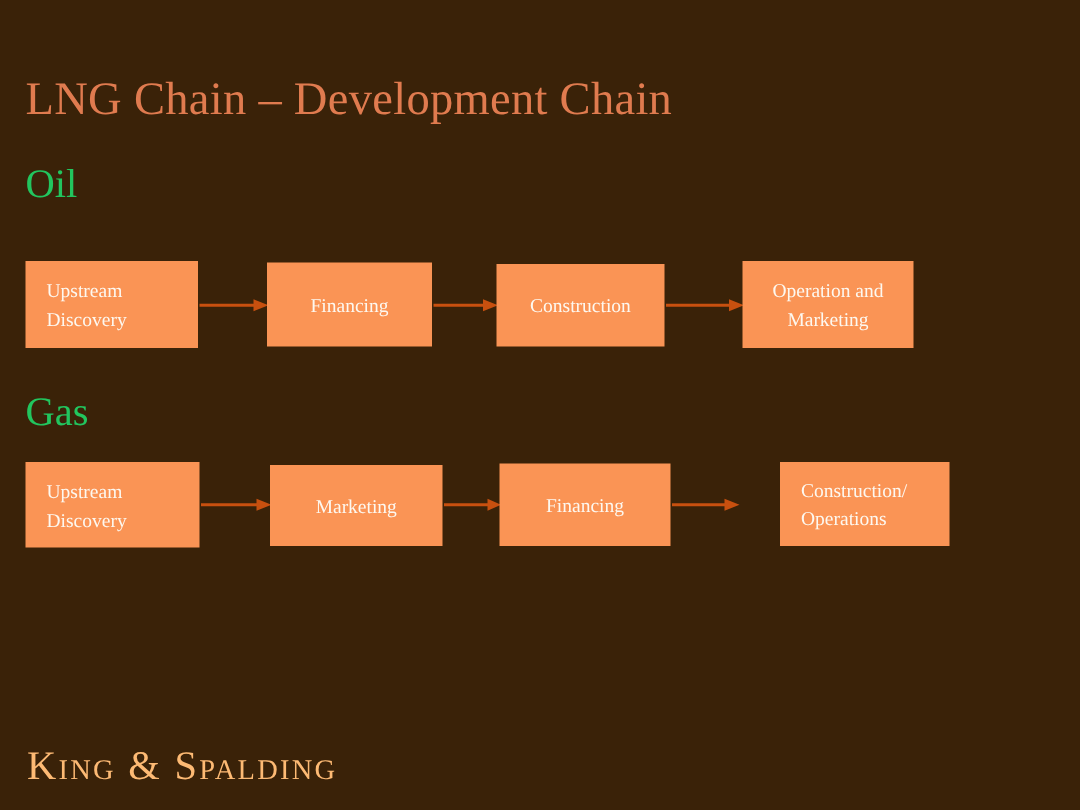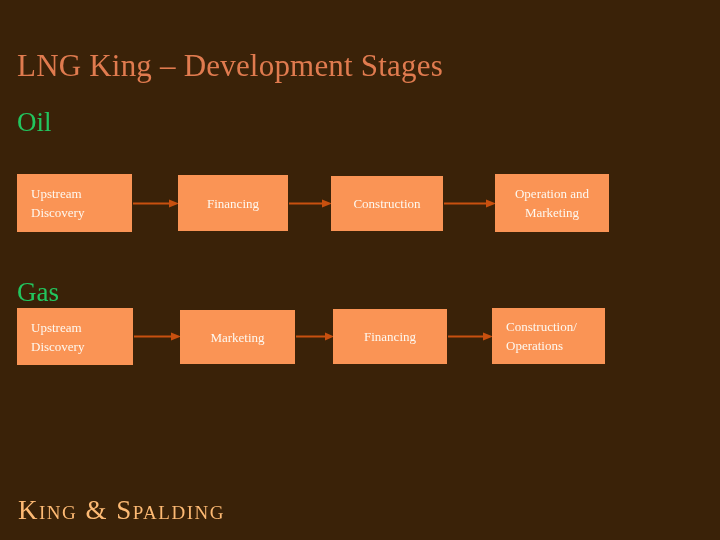--- a/index.html
+++ b/index.html
@@ -36,21 +36,21 @@
   
   .section-heading {
     position: absolute;
     left: 17px;
     font-size: 27px;
     line-height: 32px;
     color: #22c55e;
     white-space: nowrap;
   }
   #heading-oil { top: 106px; }
-  #heading-gas { top: 258px; margin-top: 18px; }
+  #heading-gas { top: 258px; }
 
   
   .flow-row {
     position: absolute;
     left: 0;
     width: 660px;
   }
   #row-oil { top: 174px; height: 58px; }
   #row-gas { top: 308px; height: 57px; }
 
@@ -72,21 +72,21 @@
   
   #oil-box-0 { left: 17px;  top: 0; width: 115px; height: 58px; }
   #oil-box-1 { left: 178px; top: 1px; width: 110px; height: 56px; }
   #oil-box-2 { left: 331px; top: 2px; width: 112px; height: 55px; }
   #oil-box-3 { left: 495px; top: 0; width: 114px; height: 58px; text-align: center; }
 
   
   #gas-box-0 { left: 17px;  top: 0; width: 116px; height: 57px; }
   #gas-box-1 { left: 180px; top: 2px; width: 115px; height: 54px; }
   #gas-box-2 { left: 333px; top: 1px; width: 114px; height: 55px; }
-  #gas-box-3 { left: 492px; top: 0; width: 113px; height: 56px; justify-content: center; }
+  #gas-box-3 { left: 520px; top: 0; width: 113px; height: 56px; justify-content: center; }
 
   
   .arrow {
     position: absolute;
     height: 11px;
     display: block;
   }
   .arrow svg { display: block; overflow: visible; }
 
   #oil-arrow-0 { left: 133px; top: 24px; width: 46px; }
@@ -108,21 +108,21 @@
     font-variant: small-caps;
     letter-spacing: 1.5px;
     white-space: nowrap;
   }
 </style>
 </head>
 <body>
 
 <div id="slide">
 
-  <div class="slide-title">LNG King – Development Stages</div>
+  <div class="slide-title">LNG Chain – Development Chain</div>
 
   <div class="section-heading" id="heading-oil">Oil</div>
 
   <div class="flow-row" id="row-oil">
 
     <div class="stage-box align-left" id="oil-box-0">
       <span class="box-line">Upstream</span>
       <span class="box-line">Discovery</span>
     </div>
 

